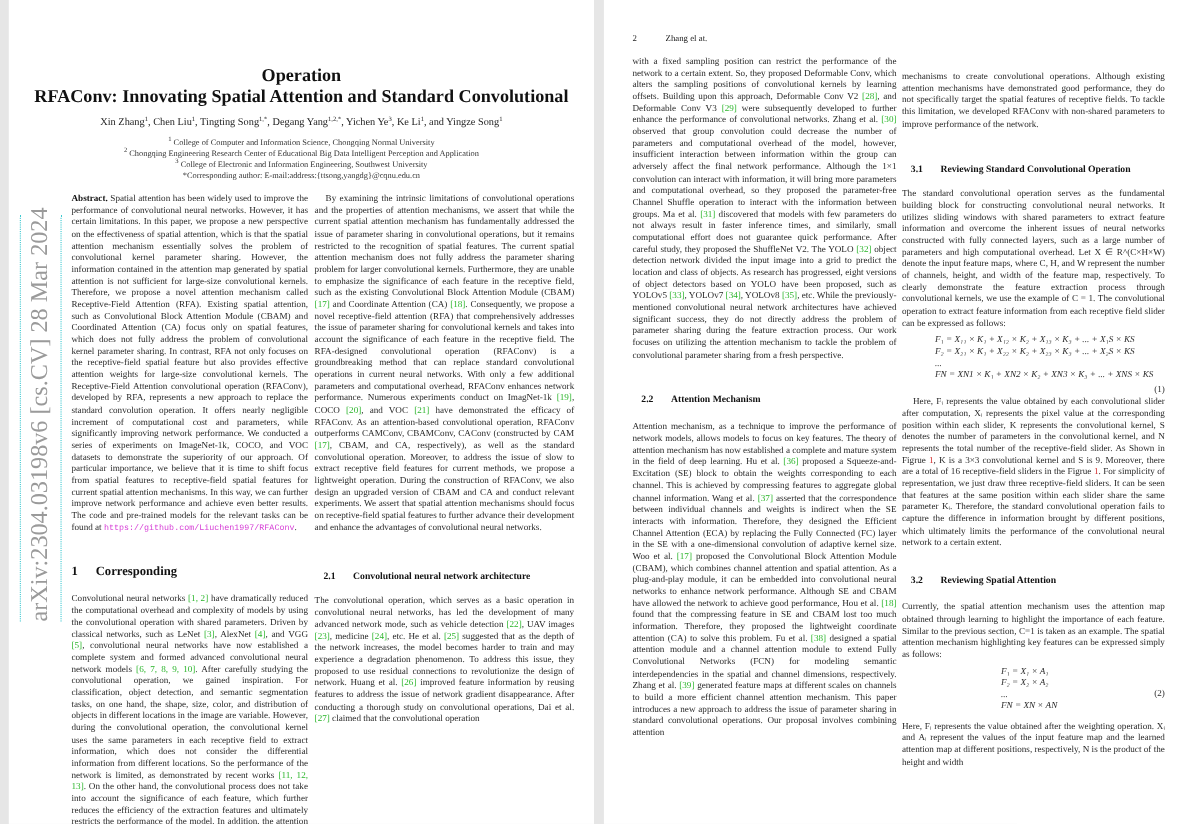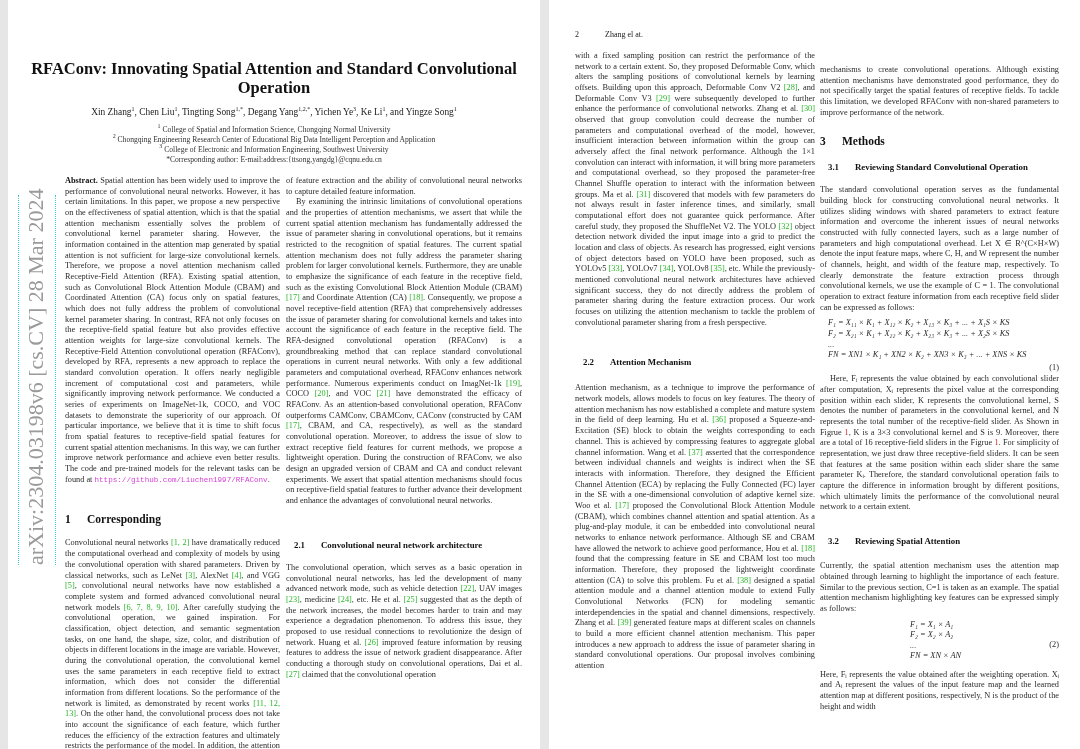--- a/index.html
+++ b/index.html
@@ -31,53 +31,52 @@
   .eqnum{position:absolute;right:0;font-style:normal;}
 </style>
 </head>
 <body>
 
 <div class="viewer">
   <div class="gutter"></div>
 
   <div class="page" id="page1">
     <div class="title">
+      <div>Operation</div>
       <div>RFAConv: Innovating Spatial Attention and Standard Convolutional</div>
-      <div>Operation</div>
     </div>
     <div class="authors">
       <span><span>Xin Zhang</span><sup>1</sup>, </span>
       <span><span>Chen Liu</span><sup>1</sup>, </span>
       <span><span>Tingting Song</span><sup>1,*</sup>, </span>
       <span><span>Degang Yang</span><sup>1,2,*</sup>, </span>
       <span><span>Yichen Ye</span><sup>3</sup>, </span>
       <span><span>Ke Li</span><sup>1</sup>, </span>
       <span><span>and Yingze Song</span><sup>1</sup></span>
     </div>
     <div class="affils">
-      <div><sup>1</sup> <span>College of Spatial and Information Science, Chongqing Normal University</span></div>
+      <div><sup>1</sup> <span>College of Computer and Information Science, Chongqing Normal University</span></div>
       <div><sup>2</sup> <span>Chongqing Engineering Research Center of Educational Big Data Intelligent Perception and Application</span></div>
       <div><sup>3</sup> <span>College of Electronic and Information Engineering, Southwest University</span></div>
       <div>*Corresponding author: E-mail:address:{ttsong,yangdg}@cqnu.edu.cn</div>
     </div>
 
     <div class="stamp">
       <div class="stamp-text">arXiv:2304.03198v6  [cs.CV]  28 Mar 2024</div>
     </div>
 
     <div class="col" style="left:57px;top:176px;width:215px;">
       <p><b class="lead">Abstract.</b> <span>Spatial attention has been widely used to improve the performance of convolutional neural networks. However, it has certain limitations. In this paper, we propose a new perspective on the effectiveness of spatial attention, which is that the spatial attention mechanism essentially solves the problem of convolutional kernel parameter sharing. However, the information contained in the attention map generated by spatial attention is not sufficient for large-size convolutional kernels. Therefore, we propose a novel attention mechanism called Receptive-Field Attention (RFA). Existing spatial attention, such as Convolutional Block Attention Module (CBAM) and Coordinated Attention (CA) focus only on spatial features, which does not fully address the problem of convolutional kernel parameter sharing. In contrast, RFA not only focuses on the receptive-field spatial feature but also provides effective attention weights for large-size convolutional kernels. The Receptive-Field Attention convolutional operation (RFAConv), developed by RFA, represents a new approach to replace the standard convolution operation. It offers nearly negligible increment of computational cost and parameters, while significantly improving network performance. We conducted a series of experiments on ImageNet-1k, COCO, and VOC datasets to demonstrate the superiority of our approach. Of particular importance, we believe that it is time to shift focus from spatial features to receptive-field spatial features for current spatial attention mechanisms. In this way, we can further improve network performance and achieve even better results. The code and pre-trained models for the relevant tasks can be found at</span> <span class="url">https://github.com/Liuchen1997/RFAConv</span>.</p>
       <div style="height:27px"></div>
       <div class="sec"><span class="num">1</span><span>Corresponding</span></div>
       <div style="height:12px"></div>
       <p><span>Convolutional neural networks</span> <span class="cite">[1, 2]</span> <span>have dramatically reduced the computational overhead and complexity of models by using the convolutional operation with shared parameters. Driven by classical networks, such as LeNet</span> <span class="cite">[3]</span><span>, AlexNet</span> <span class="cite">[4]</span><span>, and VGG</span> <span class="cite">[5]</span><span>, convolutional neural networks have now established a complete system and formed advanced convolutional neural network models</span> <span class="cite">[6, 7, 8, 9, 10]</span><span>. After carefully studying the convolutional operation, we gained inspiration. For classification, object detection, and semantic segmentation tasks, on one hand, the shape, size, color, and distribution of objects in different locations in the image are variable. However, during the convolutional operation, the convolutional kernel uses the same parameters in each receptive field to extract information, which does not consider the differential information from different locations. So the performance of the network is limited, as demonstrated by recent works</span> <span class="cite">[11, 12, 13]</span><span>. On the other hand, the convolutional process does not take into account the significance of each feature, which further reduces the efficiency of the extraction features and ultimately restricts the performance of the model. In addition, the attention mechanism</span>  </p>
     </div>
 
     <div class="col" style="left:278px;top:176px;width:236px;">
-      <p>of feature extraction and the ability of convolutional neural networks to capture detailed feature information.</p>
       <p class="ind"><span>By examining the intrinsic limitations of convolutional operations and the properties of attention mechanisms, we assert that while the current spatial attention mechanism has fundamentally addressed the issue of parameter sharing in convolutional operations, but it remains restricted to the recognition of spatial features. The current spatial attention mechanism does not fully address the parameter sharing problem for larger convolutional kernels. Furthermore, they are unable to emphasize the significance of each feature in the receptive field, such as the existing Convolutional Block Attention Module (CBAM)</span> <span class="cite">[17]</span> <span>and Coordinate Attention (CA)</span> <span class="cite">[18]</span><span>. Consequently, we propose a novel receptive-field attention (RFA) that comprehensively addresses the issue of parameter sharing for convolutional kernels and takes into account the significance of each feature in the receptive field. The RFA-designed convolutional operation (RFAConv) is a groundbreaking method that can replace standard convolutional operations in current neural networks. With only a few additional parameters and computational overhead, RFAConv enhances network performance. Numerous experiments conduct on ImagNet-1k</span> <span class="cite">[19]</span><span>, COCO</span> <span class="cite">[20]</span><span>, and VOC</span> <span class="cite">[21]</span> <span>have demonstrated the efficacy of RFAConv. As an attention-based convolutional operation, RFAConv outperforms CAMConv, CBAMConv, CAConv (constructed by CAM</span> <span class="cite">[17]</span><span>, CBAM, and CA, respectively), as well as the standard convolutional operation. Moreover, to address the issue of slow to extract receptive field features for current methods, we propose a lightweight operation. During the construction of RFAConv, we also design an upgraded version of CBAM and CA and conduct relevant experiments. We assert that spatial attention mechanisms should focus on receptive-field spatial features to further advance their development and enhance the advantages of convolutional neural networks.</span></p>
       <div style="height:18px"></div>
       <div style="height:6px"></div>
       <div class="sub"><span class="num">2.1</span><span>Convolutional neural network architecture</span></div>
       <div style="height:4px"></div>
       <p><span>The convolutional operation, which serves as a basic operation in convolutional neural networks, has led the development of many advanced network mode, such as vehicle detection</span> <span class="cite">[22]</span><span>, UAV images</span> <span class="cite">[23]</span><span>, medicine</span> <span class="cite">[24]</span><span>, etc. He et al.</span> <span class="cite">[25]</span> <span>suggested that as the depth of the network increases, the model becomes harder to train and may experience a degradation phenomenon. To address this issue, they proposed to use residual connections to revolutionize the design of network. Huang et al.</span> <span class="cite">[26]</span> <span>improved feature information by reusing features to address the issue of network gradient disappearance. After conducting a thorough study on convolutional operations, Dai et al.</span> <span class="cite">[27]</span> <span>claimed that the convolutional operation</span></p>
     </div>
   </div>
 
   <div class="page" id="page2">
@@ -88,26 +87,25 @@
       <p><span>with a fixed sampling position can restrict the performance of the network to a certain extent. So, they proposed Deformable Conv, which alters the sampling positions of convolutional kernels by learning offsets. Building upon this approach, Deformable Conv V2</span> <span class="cite">[28]</span><span>, and Deformable Conv V3</span> <span class="cite">[29]</span> <span>were subsequently developed to further enhance the performance of convolutional networks. Zhang et al.</span> <span class="cite">[30]</span> <span>observed that group convolution could decrease the number of parameters and computational overhead of the model, however, insufficient interaction between information within the group can adversely affect the final network performance. Although the 1×1 convolution can interact with information, it will bring more parameters and computational overhead, so they proposed the parameter-free Channel Shuffle operation to interact with the information between groups. Ma et al.</span> <span class="cite">[31]</span> <span>discovered that models with few parameters do not always result in faster inference times, and similarly, small computational effort does not guarantee quick performance. After careful study, they proposed the ShuffleNet V2. The YOLO</span> <span class="cite">[32]</span> <span>object detection network divided the input image into a grid to predict the location and class of objects. As research has progressed, eight versions of object detectors based on YOLO have been proposed, such as YOLOv5</span> <span class="cite">[33]</span><span>, YOLOv7</span> <span class="cite">[34]</span><span>, YOLOv8</span> <span class="cite">[35]</span><span>, etc. While the previously-mentioned convolutional neural network architectures have achieved significant success, they do not directly address the problem of parameter sharing during the feature extraction process. Our work focuses on utilizing the attention mechanism to tackle the problem of convolutional parameter sharing from a fresh perspective.</span></p>
       <div style="height:20px"></div>
       <div class="sub"><span class="num">2.2</span><span>Attention Mechanism</span></div>
       <div style="height:7px"></div>
       <p><span>Attention mechanism, as a technique to improve the performance of network models, allows models to focus on key features. The theory of attention mechanism has now established a complete and mature system in the field of deep learning. Hu et al.</span> <span class="cite">[36]</span> <span>proposed a Squeeze-and-Excitation (SE) block to obtain the weights corresponding to each channel. This is achieved by compressing features to aggregate global channel information. Wang et al.</span> <span class="cite">[37]</span> <span>asserted that the correspondence between individual channels and weights is indirect when the SE interacts with information. Therefore, they designed the Efficient Channel Attention (ECA) by replacing the Fully Connected (FC) layer in the SE with a one-dimensional convolution of adaptive kernel size. Woo et al.</span> <span class="cite">[17]</span> <span>proposed the Convolutional Block Attention Module (CBAM), which combines channel attention and spatial attention. As a plug-and-play module, it can be embedded into convolutional neural networks to enhance network performance. Although SE and CBAM have allowed the network to achieve good performance, Hou et al.</span> <span class="cite">[18]</span> <span>found that the compressing feature in SE and CBAM lost too much information. Therefore, they proposed the lightweight coordinate attention (CA) to solve this problem. Fu et al.</span> <span class="cite">[38]</span> <span>designed a spatial attention module and a channel attention module to extend Fully Convolutional Networks (FCN) for modeling semantic interdependencies in the spatial and channel dimensions, respectively. Zhang et al.</span> <span class="cite">[39]</span> <span>generated feature maps at different scales on channels to build a more efficient channel attention mechanism. This paper introduces a new approach to address the issue of parameter sharing in standard convolutional operations. Our proposal involves combining attention</span></p>
     </div>
 
     <div class="col" style="left:271px;top:65px;width:239px;">
       <p>mechanisms to create convolutional operations. Although existing attention mechanisms have demonstrated good performance, they do not specifically target the spatial features of receptive fields. To tackle this limitation, we developed RFAConv with non-shared parameters to improve performance of the network.</p>
       <div style="height:16px"></div>
-      <div class="sec"><span class="num">3</span><span>Methods</span></div>
       <div style="height:5px"></div>
       <div class="sub"><span class="num">3.1</span><span>Reviewing Standard Convolutional Operation</span></div>
       <div style="height:4px"></div>
       <p>The standard convolutional operation serves as the fundamental building block for constructing convolutional neural networks. It utilizes sliding windows with shared parameters to extract feature information and overcome the inherent issues of neural networks constructed with fully connected layers, such as a large number of parameters and high computational overhead. Let X ∈ R^(C×H×W) denote the input feature maps, where C, H, and W represent the number of channels, height, and width of the feature map, respectively. To clearly demonstrate the feature extraction process through convolutional kernels, we use the example of C = 1. The convolutional operation to extract feature information from each receptive field slider can be expressed as follows:</p>
-      <div class="eq" style="position:relative;padding-left:8px;margin-top:5px;height:56px;">
+      <div class="eq" style="position:relative;padding-left:8px;margin-top:5px;height:56px;margin-left:22px;">
         <div>F₁ = X₁₁ × K₁ + X₁₂ × K₂ + X₁₃ × K₃ + ... + X₁S × KS</div>
         <div>F₂ = X₂₁ × K₁ + X₂₂ × K₂ + X₂₃ × K₃ + ... + X₂S × KS</div>
         <div>...</div>
         <div>FN = XN1 × K₁ + XN2 × K₂ + XN3 × K₃ + ... + XNS × KS</div>
         <span class="eqnum" style="top:45px;">(1)</span>
       </div>
       <p class="ind"><span>Here, Fᵢ represents the value obtained by each convolutional slider after computation, Xᵢ represents the pixel value at the corresponding position within each slider, K represents the convolutional kernel, S denotes the number of parameters in the convolutional kernel, and N represents the total number of the receptive-field slider. As Shown in Figrue</span> <span class="ref">1</span><span>, K is a 3×3 convolutional kernel and S is 9. Moreover, there are a total of 16 receptive-field sliders in the Figrue</span> <span class="ref">1</span><span>. For simplicity of representation, we just draw three receptive-field sliders. It can be seen that features at the same position within each slider share the same parameter Kᵢ. Therefore, the standard convolutional operation fails to capture the difference in information brought by different positions, which ultimately limits the performance of the convolutional neural network to a certain extent.</span></p>
       <div style="height:14px"></div>
       <div class="sub"><span class="num">3.2</span><span>Reviewing Spatial Attention</span></div>
       <div style="height:6px"></div>

